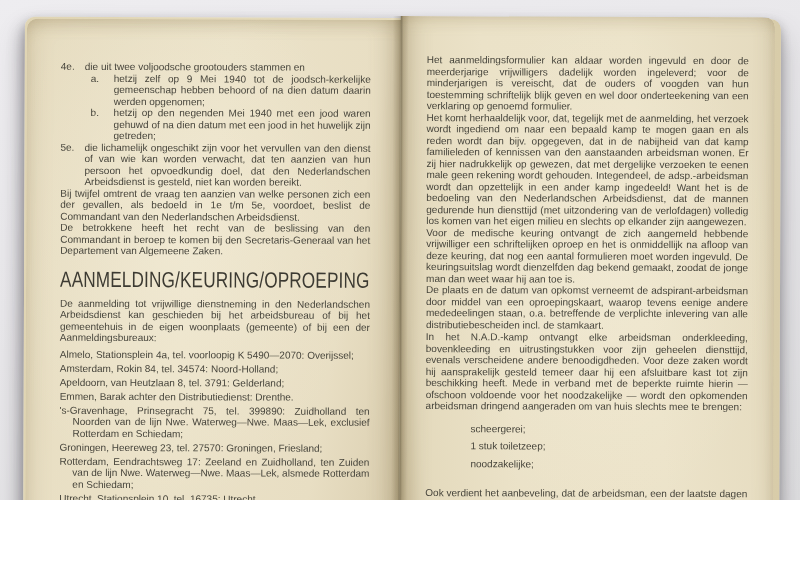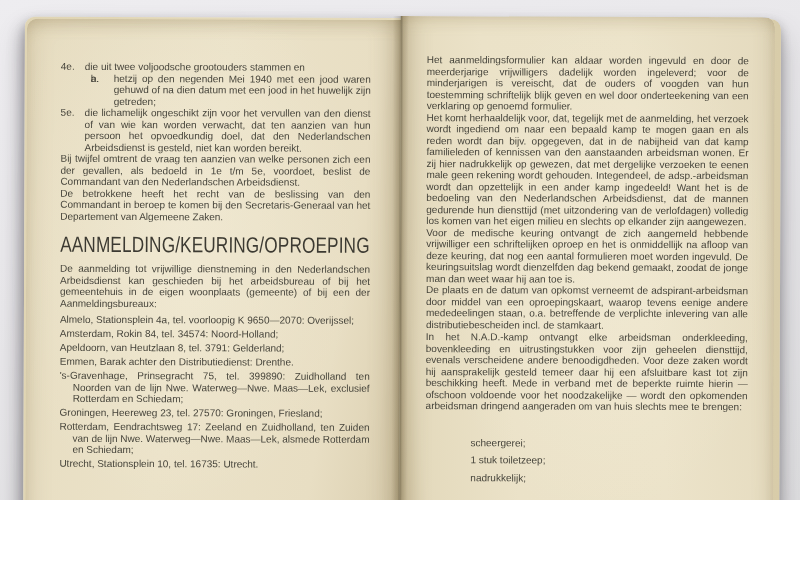--- a/index.html
+++ b/index.html
@@ -65,21 +65,21 @@
   .heading {
     margin: 11px 0 6px 0;
     font-size: 22px; line-height: 24px; font-weight: normal;
     color: #3c3a32; letter-spacing: 0.2px; white-space: nowrap;
     transform: scale(0.78, 1); transform-origin: left center;
   }
   .intro { margin-bottom: 5px; }
   .bureau { padding-left: 13px; text-indent: -13px; margin-bottom: 2.5px; text-align: justify; }
 
   .gap-before { margin-top: 1px; }
-  .supplies { display: flex; margin: 22px 0 0 45px; gap: 36px; }
+  .supplies { display: flex; margin: 8px 0 0 45px; gap: 36px; }
   .supplies .col1 { width: 132px; }
   .supplies .col2 { width: 140px; }
   .supply-item { line-height: 17.5px; text-align: left; }
   .closing { margin-top: 15px; }
 
   .pagenum { position: absolute; font-size: 10.5px; color: #46443b; letter-spacing: 1px; text-align: center; }
   .pagenum-left { left: 36px; bottom: 18px; }
   .pagenum-right { right: 46px; bottom: 28px; }
 
   .corner-crease {
@@ -97,38 +97,39 @@
 
     <div class="page page-left">
       <div class="content-left">
 
         <div class="hang1">
           <span class="lbl">4e.</span>
           <span>die uit twee voljoodsche grootouders stammen en</span>
         </div>
         <div class="hang2">
           <span class="lbl">a.</span>
+          <span>hetzij zelf op 9 Mei 1940 tot de joodsch-kerkelijke gemeenschap hebben behoord of na dien datum daarin werden opgenomen;</span>
         </div>
         <div class="hang2">
           <span class="lbl">b.</span>
           <span>hetzij op den negenden Mei 1940 met een jood waren gehuwd of na dien datum met een jood in het huwelijk zijn getreden;</span>
         </div>
         <div class="hang1">
           <span class="lbl">5e.</span>
           <span>die lichamelijk ongeschikt zijn voor het vervullen van den dienst of van wie kan worden verwacht, dat ten aanzien van hun persoon het opvoedkundig doel, dat den Nederlandschen Arbeidsdienst is gesteld, niet kan worden bereikt.</span>
         </div>
 
         <p>Bij twijfel omtrent de vraag ten aanzien van welke personen zich een der gevallen, als bedoeld in 1e t/m 5e, voordoet, beslist de Commandant van den Nederlandschen Arbeidsdienst.</p>
         <p>De betrokkene heeft het recht van de beslissing van den Commandant in beroep te komen bij den Secretaris-Generaal van het Departement van Algemeene Zaken.</p>
 
         <h1 class="heading">AANMELDING/KEURING/OPROEPING</h1>
 
         <p class="intro">De aanmelding tot vrijwillige dienstneming in den Nederlandschen Arbeidsdienst kan geschieden bij het arbeidsbureau of bij het gemeentehuis in de eigen woonplaats (gemeente) of bij een der Aanmeldingsbureaux:</p>
 
-        <div class="bureau">Almelo, Stationsplein 4a, tel. voorloopig K 9650—2070: Overijssel;</div>
+        <div class="bureau">Almelo, Stationsplein 4a, tel. voorloopig K 5490—2070: Overijssel;</div>
         <div class="bureau">Amsterdam, Rokin 84, tel. 34574: Noord-Holland;</div>
         <div class="bureau">Apeldoorn, van Heutzlaan 8, tel. 3791: Gelderland;</div>
         <div class="bureau">Emmen, Barak achter den Distributiedienst: Drenthe.</div>
         <div class="bureau">'s-Gravenhage, Prinsegracht 75, tel. 399890: Zuidholland ten Noorden van de lijn Nwe. Waterweg—Nwe. Maas—Lek, exclusief Rotterdam en Schiedam;</div>
         <div class="bureau">Groningen, Heereweg 23, tel. 27570: Groningen, Friesland;</div>
         <div class="bureau">Rotterdam, Eendrachtsweg 17: Zeeland en Zuidholland, ten Zuiden van de lijn Nwe. Waterweg—Nwe. Maas—Lek, alsmede Rotterdam en Schiedam;</div>
         <div class="bureau">Utrecht, Stationsplein 10, tel. 16735: Utrecht.</div>
       </div>
       <div class="pagenum pagenum-left">10</div>
     </div>
@@ -138,21 +139,21 @@
         <p>Het aanmeldingsformulier kan aldaar worden ingevuld en door de meerderjarige vrijwilligers dadelijk worden ingeleverd; voor de minderjarigen is vereischt, dat de ouders of voogden van hun toestemming schriftelijk blijk geven en wel door onderteekening van een verklaring op genoemd formulier.</p>
         <p>Het komt herhaaldelijk voor, dat, tegelijk met de aanmelding, het verzoek wordt ingediend om naar een bepaald kamp te mogen gaan en als reden wordt dan bijv. opgegeven, dat in de nabijheid van dat kamp familieleden of kennissen van den aanstaanden arbeidsman wonen. Er zij hier nadrukkelijk op gewezen, dat met dergelijke verzoeken te eenen male geen rekening wordt gehouden. Integendeel, de adsp.-arbeidsman wordt dan opzettelijk in een ander kamp ingedeeld! Want het is de bedoeling van den Nederlandschen Arbeidsdienst, dat de mannen gedurende hun diensttijd (met uitzondering van de verlofdagen) volledig los komen van het eigen milieu en slechts op elkander zijn aangewezen.</p>
         <p>Voor de medische keuring ontvangt de zich aangemeld hebbende vrijwilliger een schriftelijken oproep en het is onmiddellijk na afloop van deze keuring, dat nog een aantal formulieren moet worden ingevuld. De keuringsuitslag wordt dienzelfden dag bekend gemaakt, zoodat de jonge man dan weet waar hij aan toe is.</p>
         <p>De plaats en de datum van opkomst verneemt de adspirant-arbeidsman door middel van een oproepingskaart, waarop tevens eenige andere mededeelingen staan, o.a. betreffende de verplichte inlevering van alle distributiebescheiden incl. de stamkaart.</p>
         <p class="gap-before">In het N.A.D.-kamp ontvangt elke arbeidsman onderkleeding, bovenkleeding en uitrustingstukken voor zijn geheelen diensttijd, evenals verscheidene andere benoodigdheden. Voor deze zaken wordt hij aansprakelijk gesteld temeer daar hij een afsluitbare kast tot zijn beschikking heeft. Mede in verband met de beperkte ruimte hierin — ofschoon voldoende voor het noodzakelijke — wordt den opkomenden arbeidsman dringend aangeraden om van huis slechts mee te brengen:</p>
 
         <div class="supplies">
           <div class="col1">
             <div class="supply-item">scheergerei;</div>
             <div class="supply-item">1 stuk toiletzeep;</div>
-            <div class="supply-item">nadrukkelijk;</div>
+            <div class="supply-item">noodzakelijke;</div>
           </div>
         </div>
 
         <p class="closing">Ook verdient het aanbeveling, dat de arbeidsman, een der laatste dagen voor zijn opkomst, zijn haren laat knippen.</p>
       </div>
       <div class="pagenum pagenum-right">11</div>
       <div class="corner-crease"></div>
     </div>
 
     <div class="gutter"></div>

